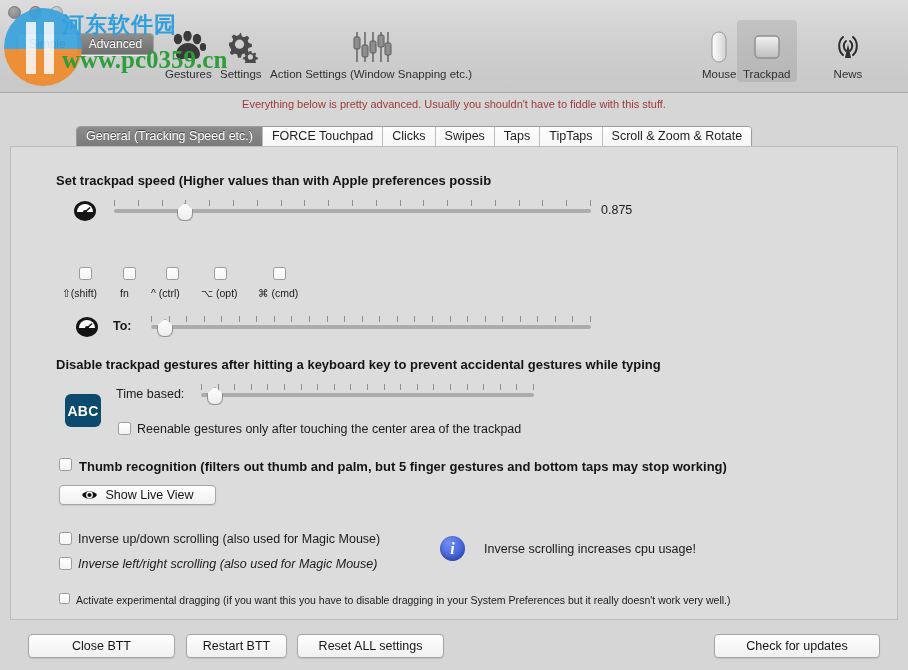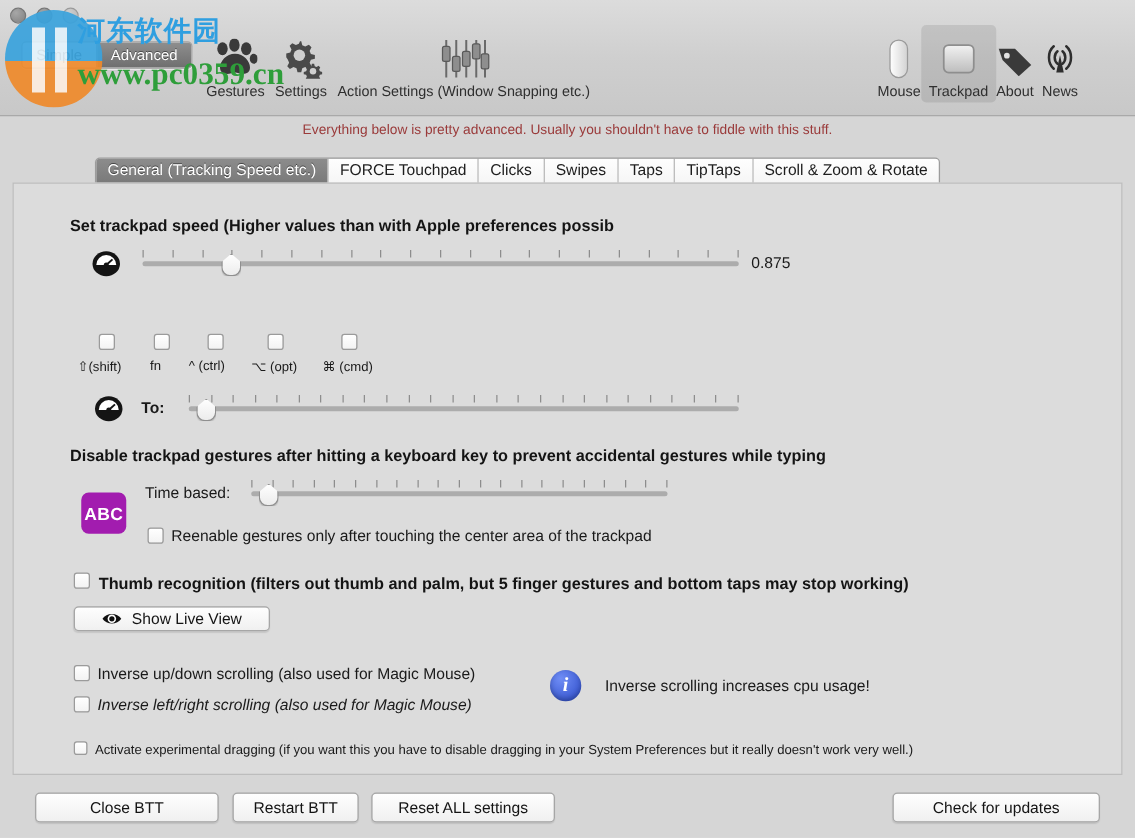--- a/index.html
+++ b/index.html
@@ -125,21 +125,21 @@
     border: 1px solid #a6a6a6; border-radius: 4px;
     font-size: 12.5px; color: #141414;
     display: flex; align-items: center; justify-content: center;
     box-shadow: 0 1px 1px rgba(0,0,0,.10);
     white-space: nowrap;
   }
 
   
   #abcicon {
     position: absolute; left: 64px; top: 393px;
-    width: 36px; height: 33px; background: #a21caf; border-radius: 6px;
+    width: 36px; height: 33px; background: #0c4a6e; border-radius: 6px;
     color: #fff; font-size: 14px; font-weight: bold;
     display: flex; align-items: center; justify-content: center;
     letter-spacing: .3px;
   }
 
   
   #infoicon {
     position: absolute; left: 439px; top: 536px;
     width: 25px; height: 25px; border-radius: 50%;
     background: radial-gradient(circle at 35% 28%, #6f8df5, #2a49c7);
@@ -268,29 +268,20 @@
               <linearGradient id="mg" x1="0" y1="0" x2="1" y2="0">
             <stop offset="0" stop-color="#ffffff"></stop>
                 <stop offset="1" stop-color="#d2d2d2"></stop>
           </linearGradient>
             </defs>
         </svg>
       </div>
       <div class="tblabel">Mouse</div>
     </div>
 
-    <div class="tbitem" style="left:790px;">
-      <div class="tbicon">
-        <svg width="32" height="28" viewBox="0 0 32 28">
-          <path d="M3 6 L16 6 L29 19 L19 28 L6 15 Z" fill="#3a3a3a"></path>
-          <circle cx="9.5" cy="11.5" r="2.3" fill="#e2e2e2"></circle>
-        </svg>
-      </div>
-      <div class="tblabel">About</div>
-    </div>
 
     <div class="tbitem" style="left:826px;">
       <div class="tbicon">
         <svg width="32" height="30" viewBox="0 0 32 30">
           <g fill="none" stroke="#2e2e2e" stroke-width="2" stroke-linecap="round">
             <path d="M11 5 A9 11 0 0 0 11 23"></path>
             <path d="M21 5 A9 11 0 0 1 21 23"></path>
             <path d="M14 9 A5 6 0 0 0 14 19"></path>
             <path d="M18 9 A5 6 0 0 1 18 19"></path>
           </g>

